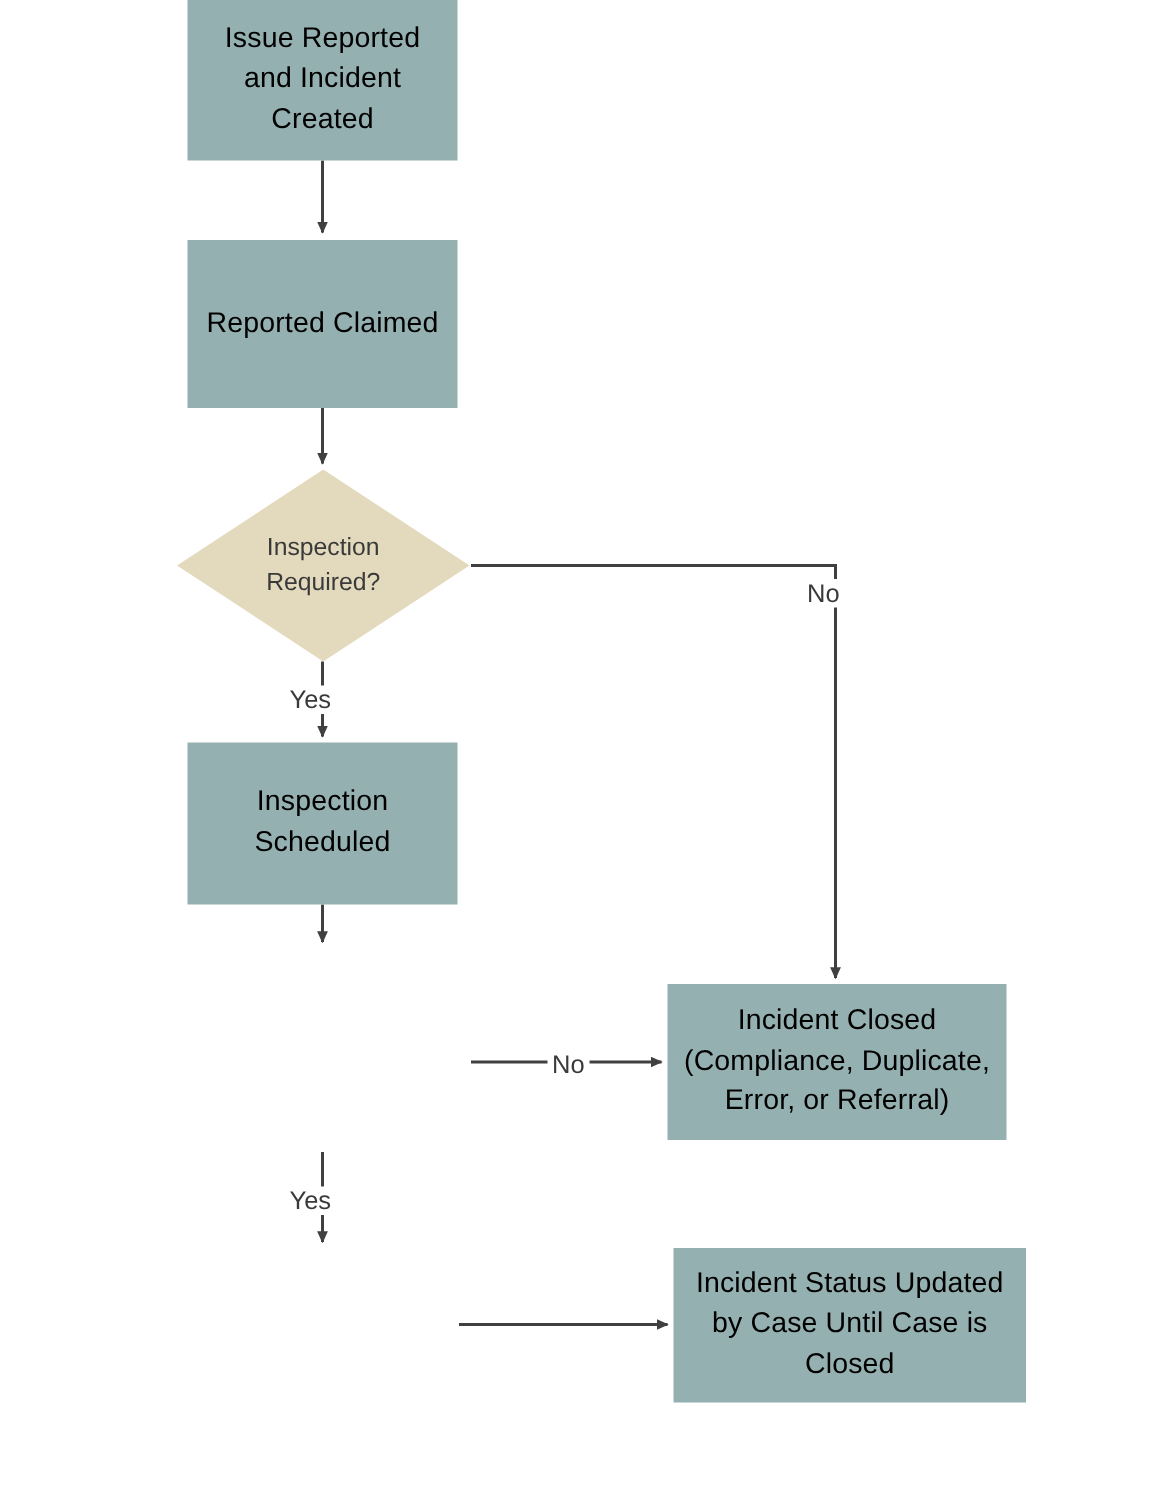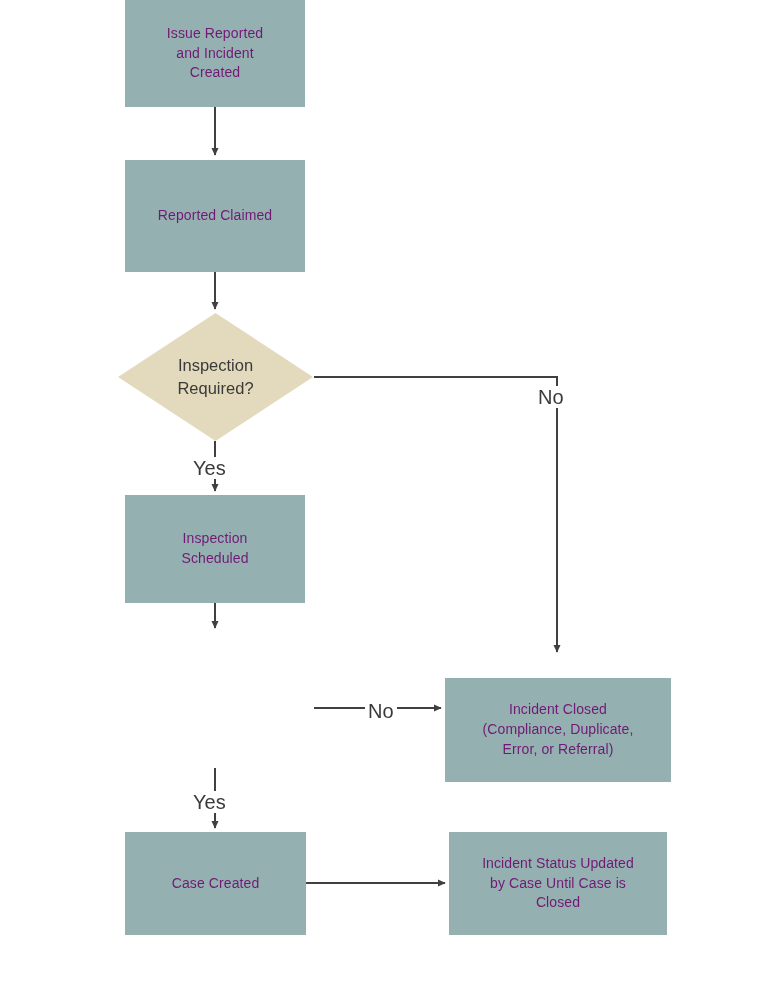--- a/index.html
+++ b/index.html
@@ -21,22 +21,22 @@
     width: 770px;
     height: 1001px;
   }
   .node {
     position: absolute;
     box-sizing: border-box;
     display: flex;
     align-items: center;
     justify-content: center;
     text-align: center;
-    color: #701a75;
-    font-size: 14px;
+    color: #000000;
+    font-size: 19px;
     line-height: 1.42;
     letter-spacing: 0.1px;
   }
   .node.process {
     background: #95b0b0;
   }
   .node-label {
     display: block;
     padding: 0 6px;
     white-space: pre-line;
@@ -62,21 +62,21 @@
     justify-content: center;
     text-align: center;
     color: #3a3a3a;
     font-size: 16.5px;
     line-height: 1.42;
     white-space: pre-line;
   }
   .edge-label {
     position: absolute;
     color: #3a3a3a;
-    font-size: 20px;
+    font-size: 17px;
     line-height: 1;
     background: #ffffff;
     padding: 1px 3px;
     white-space: nowrap;
   }
   svg.edges {
     position: absolute;
     left: 0;
     top: 0;
     width: 770px;
@@ -130,31 +130,28 @@
     <div class="diamond-text">Inspection
 Required?</div>
   </div>
 
   <div class="node process" style="left:125px; top:495px; width:180px; height:108px;">
     <span class="node-label">Inspection
 Scheduled</span>
   </div>
 
 
-  <div class="node process" style="left:445px; top:656px; width:226px; height:104px;margin-top:22px;">
+  <div class="node process" style="left:445px; top:656px; width:226px; height:104px;">
     <span class="node-label">Incident Closed
 (Compliance, Duplicate,
 Error, or Referral)</span>
   </div>
 
-  <div class="node process" style="left:125px; top:832px; width:181px; height:103px;">
-    <span class="node-label">Case Created</span>
-  </div>
 
-  <div class="node process" style="left:449px; top:832px; width:218px; height:103px;">
+  <div class="node process" style="left:449px; top:832px; width:235px; height:103px;">
     <span class="node-label">Incident Status Updated
 by Case Until Case is
 Closed</span>
   </div>
 
   <div class="edge-label" style="left:535px; top:386px;">No</div>
 
   <div class="edge-label" style="left:190px; top:457px;">Yes</div>
 
   <div class="edge-label" style="left:365px; top:700px;">No</div>

